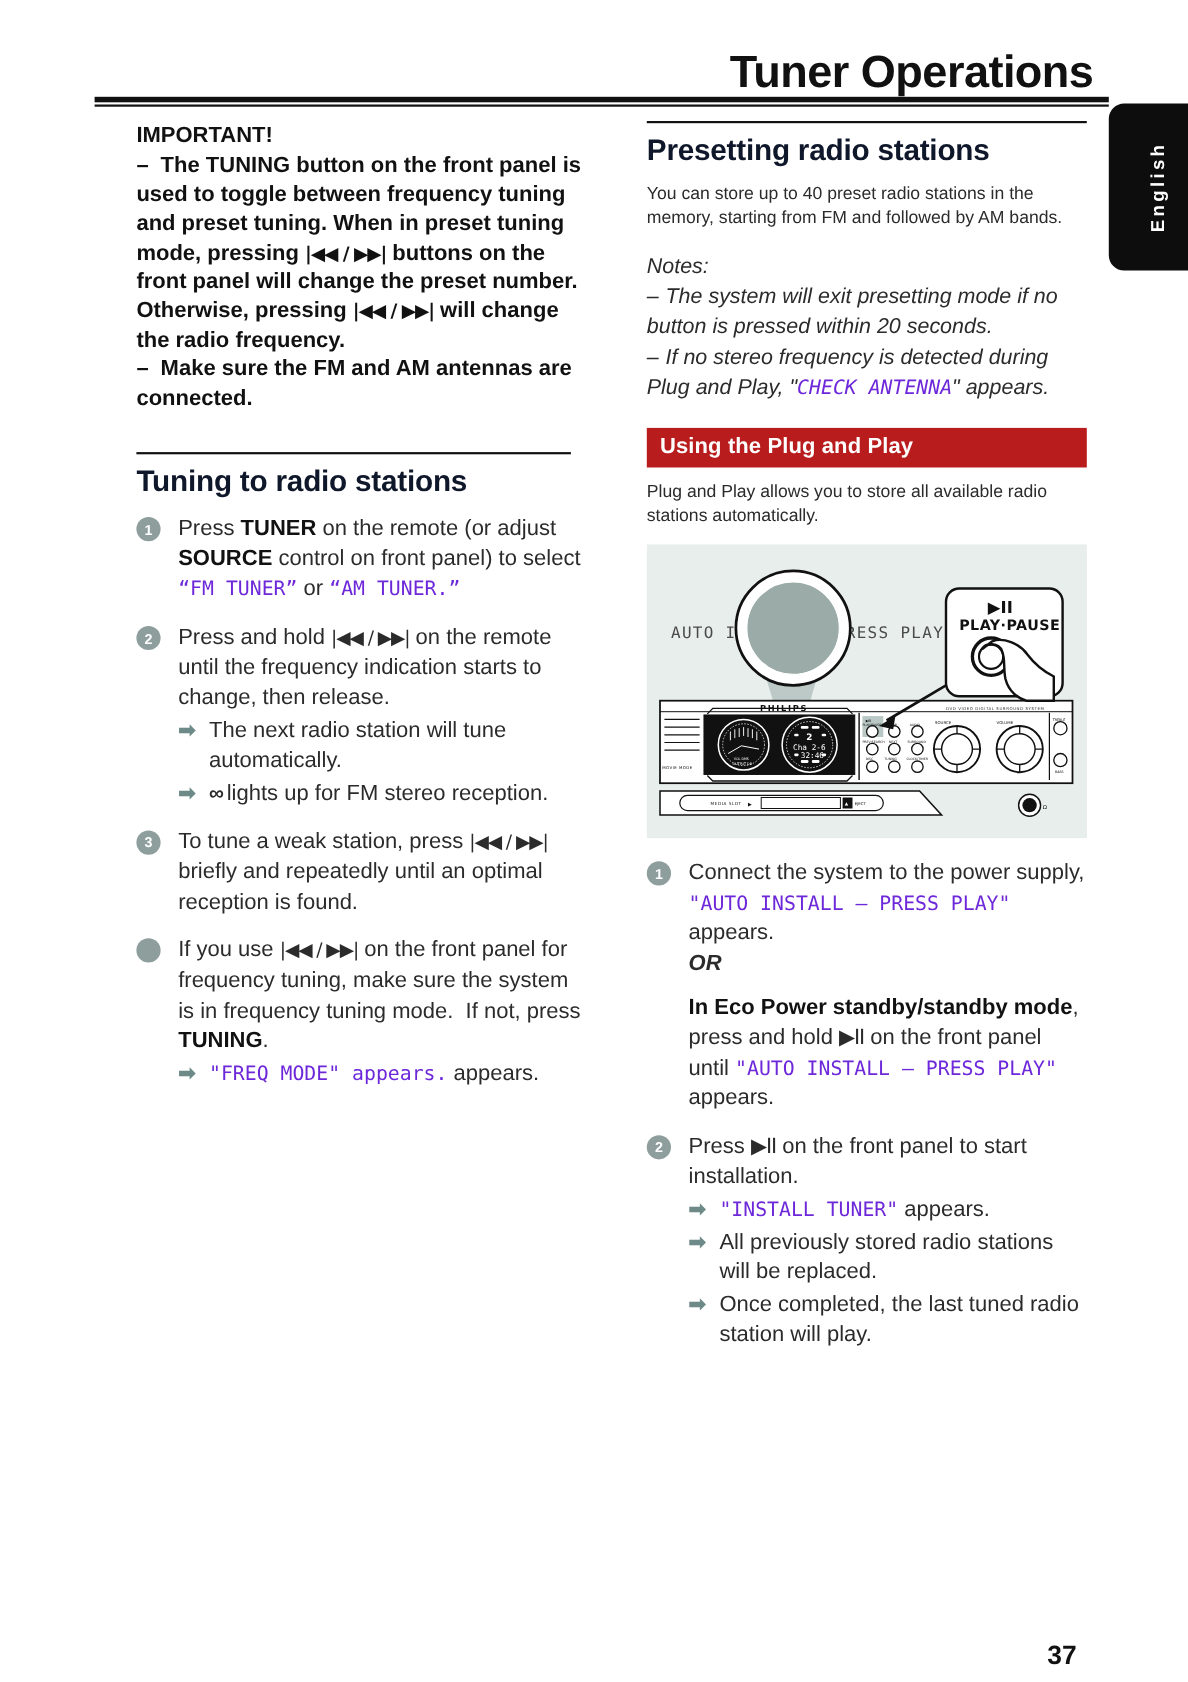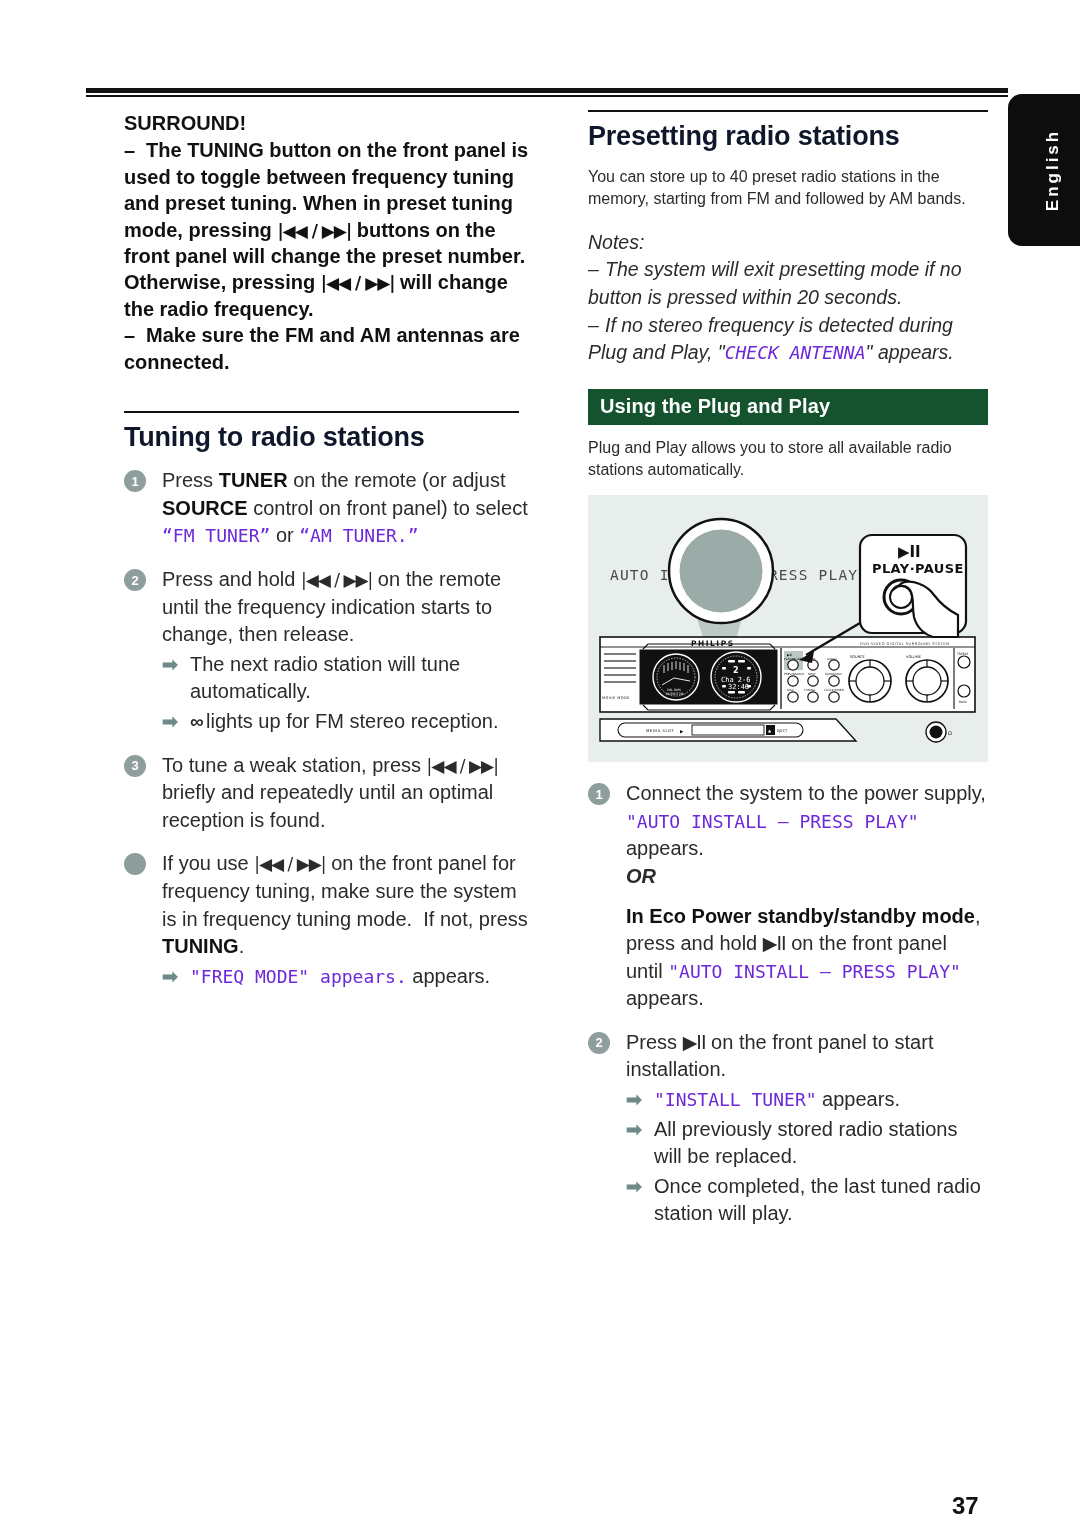--- a/index.html
+++ b/index.html
@@ -92,21 +92,21 @@
     font-size:16px;line-height:1.38;color:#2b2b2b;
     margin:0 0 12px 0;font-weight:400;
   }
   .notes{
     font-style:italic;font-size:19.5px;line-height:1.42;
     color:#2b2b2b;margin:18px 0 0 0;
   }
   .notes .dash{display:inline-block;width:17px;}
 
   .subhead-bar{
-    background:#14532d;
+    background:#b91c1c;
     color:#ffffff;
     font-size:20px;font-weight:bold;
     padding:6px 12px 7px 12px;
     margin:22px 0 12px 0;
     letter-spacing:0.1px;
   }
 
   
   .step{
     position:relative;
@@ -160,30 +160,31 @@
     position:absolute;
     left:952px;top:1452px;
     font-size:24px;font-weight:bold;color:#111;margin-top:40px;
   }
 </style>
 </head>
 <body>
 
 <div class="page">
 
+  <div class="page-title">Tuner Operations</div>
   <div class="header-rule"></div>
   <div class="header-rule-thin"></div>
 
   <div class="lang-tab">
     <span>English</span>
   </div>
 
   <div class="col-left">
 
-    <div class="important-title">SURROUND!</div>
+    <div class="important-title">IMPORTANT!</div>
     <p class="important-body">
       <span class="dash">–</span>The <b>TUNING</b> button on the front panel is used to toggle between frequency tuning and preset tuning. When in preset tuning mode, pressing <span class="nav-glyph">|◀◀&nbsp;/&nbsp;▶▶|</span> buttons on the front panel will change the preset number. Otherwise, pressing <span class="nav-glyph">|◀◀&nbsp;/&nbsp;▶▶|</span> will change the radio frequency.
     </p>
     <p class="important-body">
       <span class="dash">–</span><span>Make sure the FM and AM antennas are connected.</span>
     </p>
 
     <div class="sec-rule"></div>
     <h2 class="sec-title">Tuning to radio stations</h2>
 

